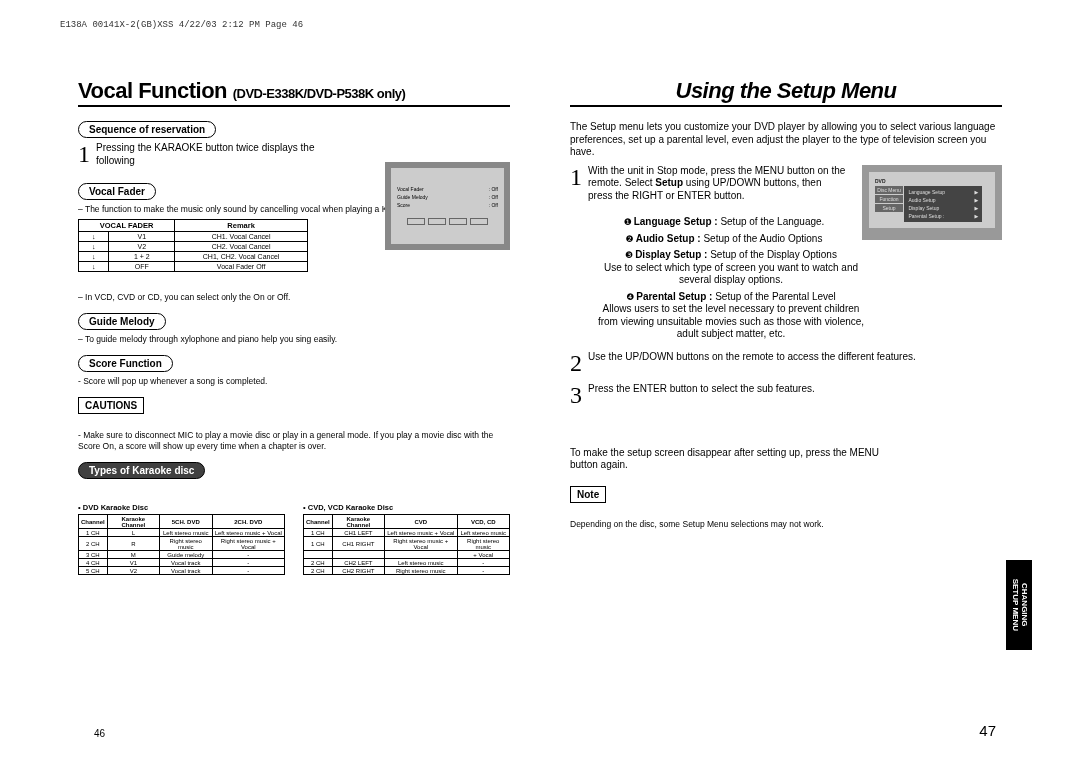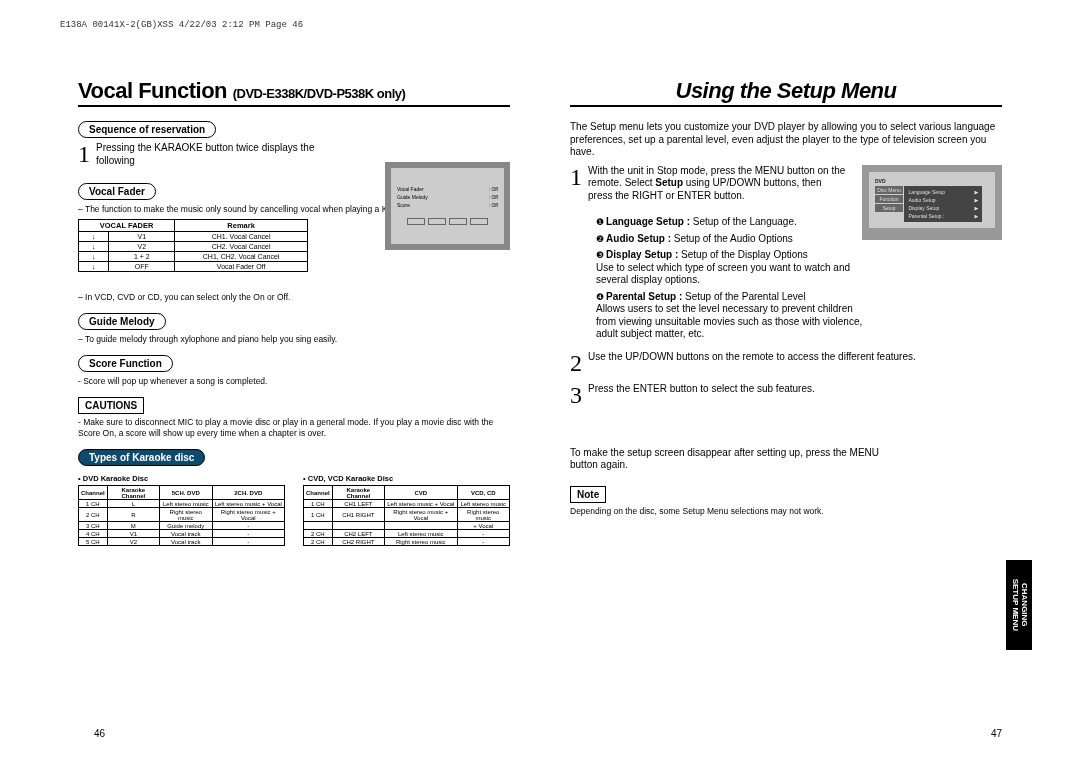--- a/index.html
+++ b/index.html
@@ -39,21 +39,21 @@
     font-weight: bold;
     font-size: 10px;
     margin-bottom: 4px;
   }
   .plain-box {
     display: inline-block;
     border: 1px solid #000;
     padding: 2px 6px;
     font-weight: bold;
     font-size: 10px;
-    margin-bottom: 3px;
+    margin-bottom: 16px;
   }
   .body-text { font-size: 10px; line-height: 1.25; margin-bottom: 6px; }
   .small-text { font-size: 8.5px; line-height: 1.3; margin-bottom: 4px; }
   .step-row { display: flex; align-items: flex-start; gap: 6px; margin-bottom: 8px; }
   .step-num { font-size: 24px; font-weight: 300; line-height: 1; font-family: Georgia, serif; }
   .section { margin-bottom: 10px; }
   table { border-collapse: collapse; font-size: 7px; }
   table td, table th { border: 1px solid #000; padding: 1px 3px; text-align: center; }
   table th { font-weight: bold; }
   .vf-table { width: 230px; }
@@ -82,41 +82,41 @@
     border-bottom-width: 12px;
     padding: 6px;
     font-size: 5px;
   }
   .tv-menu-left { display:inline-block; width:28px; vertical-align:top;}
   .tv-menu-left div { background:#666; color:#ddd; padding:1px; margin-bottom:1px; text-align:center;}
   .tv-menu-right { display:inline-block; width:78px; vertical-align:top; background:#444; color:#ddd; padding:2px;}
   .tv-menu-right div { display:flex; justify-content:space-between; padding:1px 2px;}
   .circ { display:inline-block; font-size:9px; margin-right:2px;}
   .bulleted-list { margin-left: 14px; }
-  .bulleted-list li { margin-bottom: 4px; font-size: 10px; line-height:1.25;}
+  .bulleted-list li { margin-bottom: 4px; font-size: 10px; line-height:1.25;text-align:center;}
   .page-num-l { position: absolute; bottom: 24px; left: 94px; font-size: 10px; }
-  .page-num-r { position: absolute; bottom: 24px; right: 78px; font-size: 10px; }
+  .page-num-r { position: absolute; bottom: 24px; right: 84px; font-size: 15px; }
   .side-tab {
     position: absolute;
     right: 48px;
     top: 560px;
     width: 26px;
     height: 90px;
     background: #000;
     color: #fff;
     font-size: 8px;
     font-weight: bold;
     display: flex;
     align-items: center;
     justify-content: center;
     text-align: center;
   }
   .side-tab span { transform: rotate(90deg); white-space: nowrap; line-height:1.1;}
   .bold { font-weight: bold; }
-  .karaoke-tables { display:flex; gap:18px; margin-top:4px;}
+  .karaoke-tables { display:flex; gap:18px; margin-top:20px;}
   .k-caption { font-size:7.5px; font-weight:bold; margin-bottom:2px;}
 </style>
 </head>
 <body>
 
 <div class="header-print">E138A 00141X-2(GB)XSS  4/22/03 2:12 PM  Page 46</div>
 
 <div class="page-wrap">
 
   <div class="col">
@@ -178,21 +178,21 @@
       <div class="section-label">Score Function</div>
       <div class="small-text">- Score will pop up whenever a song is completed.</div>
     </div>
 
     <div class="section">
       <div class="plain-box">CAUTIONS</div>
       <div class="small-text">- Make sure to disconnect MIC to play a movie disc or play in a general mode.  If you play a movie disc with the Score On, a score will show up every time when a chapter is over.</div>
     </div>
 
     <div class="section">
-      <div class="section-label" style="background:#0c4a6e;color:#fff">Types of Karaoke disc</div>
+      <div class="section-label" style="background:#404040;color:#fff">Types of Karaoke disc</div>
       <div class="karaoke-tables">
         <div>
           <div class="k-caption">• DVD Karaoke Disc</div>
           <table class="k-table">
             <tbody>
                 <tr>
                   <th>Channel</th>
                   <th>Karaoke Channel</th>
                   <th>5CH. DVD</th>
                   <th>2CH. DVD</th>

